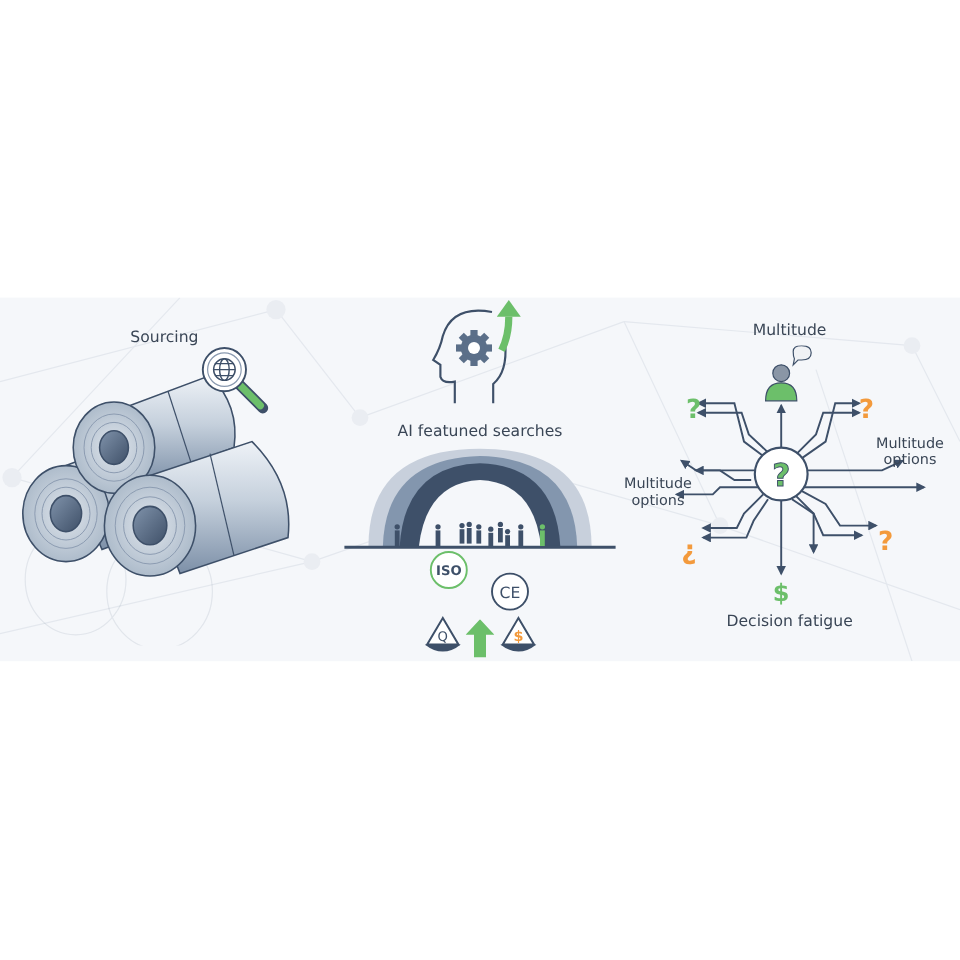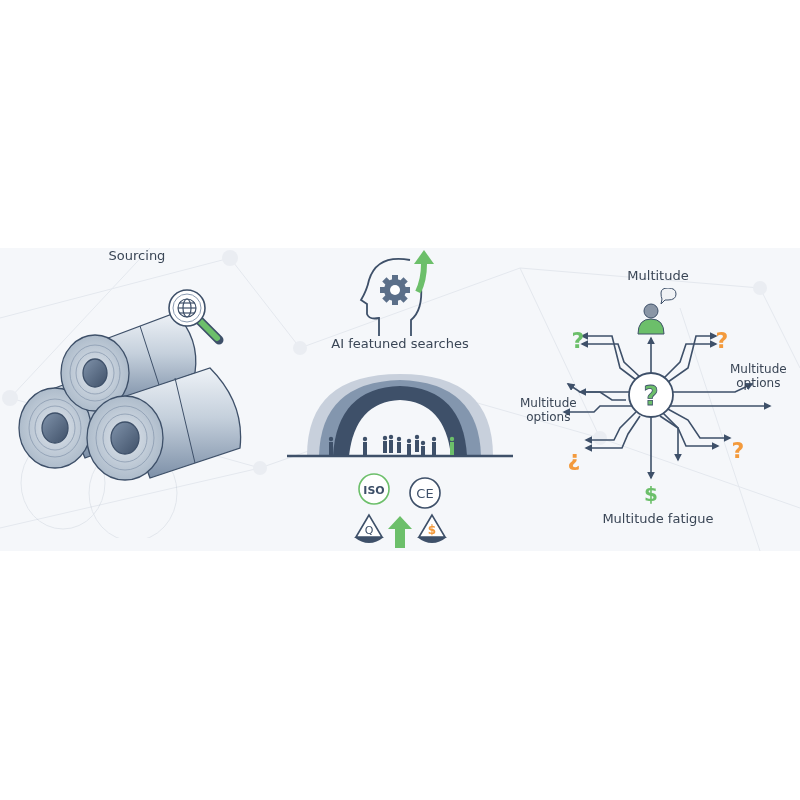--- a/index.html
+++ b/index.html
@@ -36,21 +36,21 @@
       <circle cx="230" cy="10" r="8"></circle>
         <circle cx="300" cy="100" r="7"></circle>
         <circle cx="760" cy="40" r="7"></circle>
       <circle cx="10" cy="150" r="8"></circle>
         <circle cx="260" cy="220" r="7"></circle>
         <circle cx="600" cy="190" r="7"></circle>
       <circle cx="460" cy="150" r="6"></circle>
     </g>
   </svg>
 
-  <div class="label center" style="left:137px; top:0;">Sourcing</div>
+  <div class="label center" style="left:137px; top:26px;">Sourcing</div>
   <div class="panel" style="left:15px; top:30px;">
     <svg width="230" height="260" viewBox="0 0 230 260">
       <defs>
         <linearGradient id="steel" x1="0" y1="0" x2="0" y2="1">
           <stop offset="0" stop-color="#eef2f7"></stop>
             <stop offset="0.45" stop-color="#c5d0dc"></stop>
             <stop offset="1" stop-color="#7d90a8"></stop>
         </linearGradient>
         <radialGradient id="face" cx="0.5" cy="0.5" r="0.5">
           <stop offset="0" stop-color="#dfe5ec"></stop>
@@ -129,21 +129,21 @@
         <circle r="5" fill="#ffffff"></circle>
       </g>
     </svg>
   </div>
   <div class="panel" style="left:412px; top:2px;">
     <svg width="24" height="44" viewBox="0 0 24 44">
       <path d="M6 42 Q12 30 12 14" fill="none" stroke="#6cbf6a" stroke-width="6"></path>
       <polygon points="12,0 22,14 2,14" fill="#6cbf6a"></polygon>
     </svg>
   </div>
-  <div class="label center" style="left:400px; top:88px;">AI featuned searches</div>
+  <div class="label center" style="left:400px; top:104px;">AI featuned searches</div>
   <div class="panel" style="left:285px; top:122px;">
     <svg width="230" height="92" viewBox="0 0 230 92">
       <path d="M22 86 Q22 4 115 4 Q208 4 208 86 Z" fill="#c8d0dc"></path>
       <path d="M34 86 Q36 12 115 10 Q194 12 196 86 Z" fill="#8396ae"></path>
       <path d="M48 86 Q52 18 115 16 Q178 18 182 86 Z" fill="#3e5069"></path>
       <path d="M64 86 Q70 32 115 30 Q160 32 166 86 Z" fill="#f5f7fa"></path>
       <line x1="2" y1="86" x2="228" y2="86" stroke="#3e5069" stroke-width="2.5"></line>
       <g fill="#3e5069">
         <rect x="44" y="72" width="4" height="13"></rect>
           <circle cx="46" cy="69" r="2.2"></circle>
@@ -164,21 +164,21 @@
         <rect x="147" y="72" width="4" height="13"></rect>
           <circle cx="149" cy="69" r="2.2"></circle>
       </g>
       <g fill="#6cbf6a">
           <rect x="165" y="72" width="4" height="13"></rect>
           <circle cx="167" cy="69" r="2.2"></circle>
         </g>
     </svg>
   </div>
 
-  <div class="panel" style="left:357px; top:224px;text-decoration:underline;">
+  <div class="panel" style="left:357px; top:210px;text-decoration:underline;">
     <svg width="34" height="34" viewBox="0 0 34 34">
       <circle cx="17" cy="17" r="15" fill="#ffffff" stroke="#6cbf6a" stroke-width="1.6"></circle>
       <text x="17" y="21.5" text-anchor="middle" font-size="11" font-weight="bold" fill="#3e5069" font-family="DejaVu Sans, sans-serif">ISO</text>
     </svg>
   </div>
   <div class="panel" style="left:408px; top:228px;text-decoration:underline;">
     <svg width="34" height="34" viewBox="0 0 34 34">
       <circle cx="17" cy="17" r="15" fill="#ffffff" stroke="#3e5069" stroke-width="1.6"></circle>
       <text x="17" y="22" text-anchor="middle" font-size="13" fill="#3e5069" font-family="DejaVu Sans, sans-serif">CE</text>
     </svg>
@@ -245,14 +245,14 @@
     </svg>
   </div>
   <div class="label" style="left:730px; top:114px; text-align:center; line-height:14px; font-size:12px;">
     <div>Multitude</div>
     <div>options</div>
   </div>
   <div class="label" style="left:520px; top:148px; text-align:center; line-height:14px; font-size:12px;">
     <div>Multitude</div>
     <div>options</div>
   </div>
-  <div class="label center" style="left:658px; top:263px;">Multitude fatigue</div>
+  <div class="label center" style="left:658px; top:263px;">Decision fatigue</div>
 </div>
 
 </body></html>

